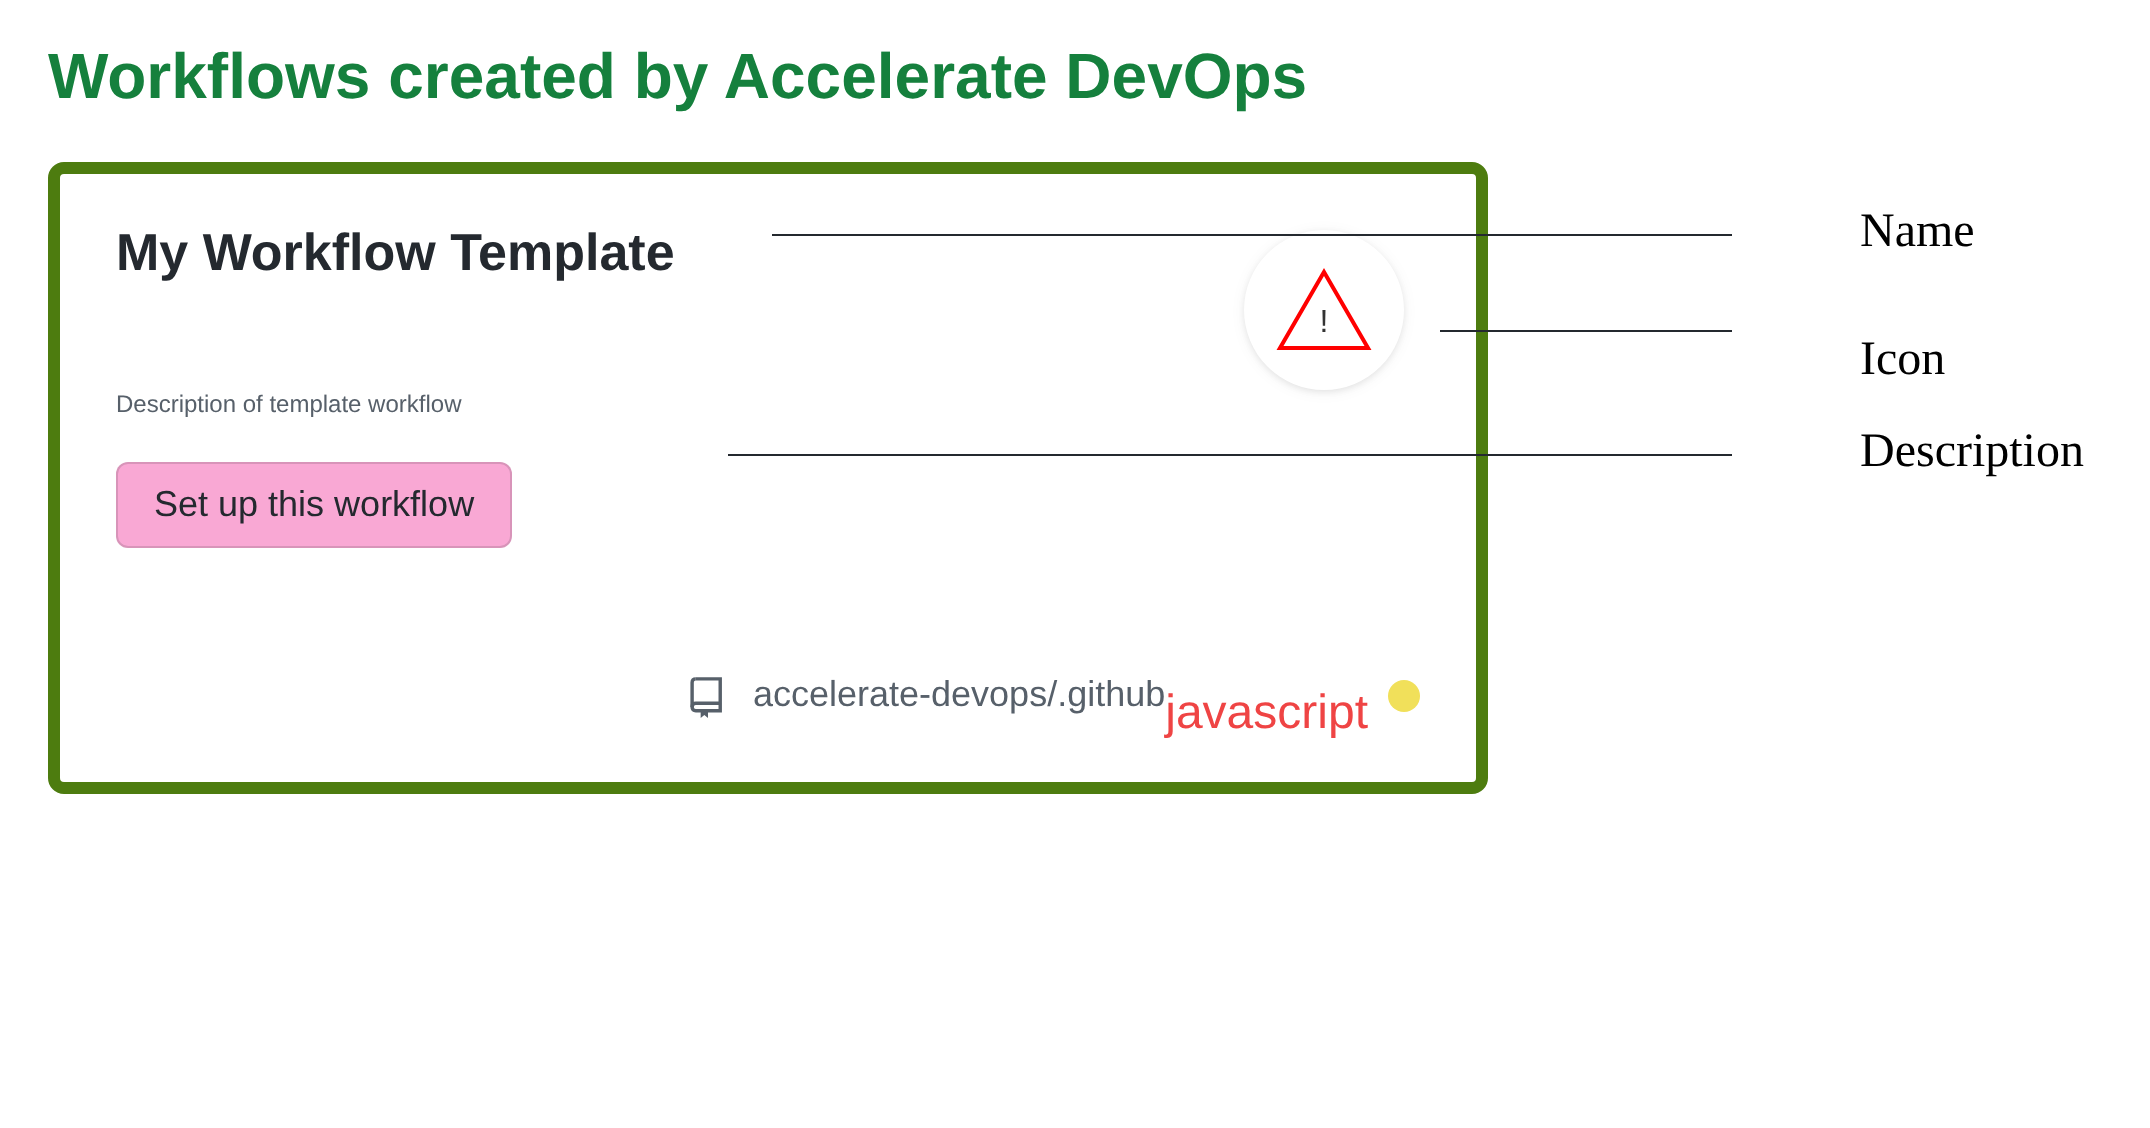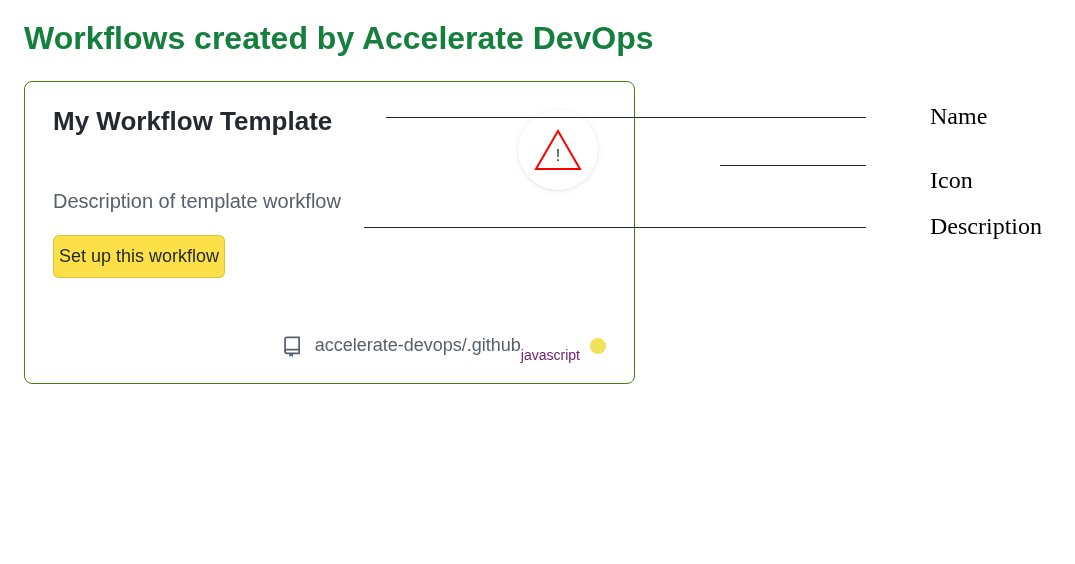--- a/index.html
+++ b/index.html
@@ -19,24 +19,24 @@
       font-weight: 600;
       color: #15803d;
       margin-bottom: 24px;
     }
     .content-wrapper {
       position: relative;
       display: flex;
       align-items: flex-start;
     }
     .workflow-card {
-      border: 1px solid #4d7c0f;
+      border: 6px solid #4d7c0f;
       border-radius: 8px;
       padding: 24px 28px 20px 28px;
-      width: 611px;
+      width: 720px;
       position: relative;
       background: #ffffff;
     }
     .card-header {
       display: flex;
       justify-content: space-between;
       align-items: flex-start;
     }
     .header-left {
       flex: 1;
@@ -82,32 +82,32 @@
       justify-content: center;
       position: relative;
       margin-right: 8px;
       margin-top: 4px;
     }
     .warning-triangle {
       width: 48px;
       height: 42px;
     }
     .description {
-      font-size: 20px;
+      font-size: 12px;
       color: #57606a;
       margin-bottom: 22px;
     }
     .setup-button {
       font-size: 18px;
       font-weight: 500;
       color: #24292f;
-      background: #fde047;
+      background: #f9a8d4;
       border: 1px solid rgba(27,31,36,0.15);
       border-radius: 6px;
-      padding: 10px 5px;
+      padding: 10px 18px;
       cursor: pointer;
       margin-bottom: 44px;
     }
     .card-footer {
       display: flex;
       justify-content: flex-end;
       align-items: center;
       padding-top: 6px;
     }
     .repo-info {
@@ -122,22 +122,22 @@
     .repo-name {
       font-size: 18px;
       color: #57606a;
     }
     .lang-info {
       display: flex;
       align-items: center;
       gap: 10px;
     }
     .lang-name {
-      font-size: 14px;
-      color: #701a75;
+      font-size: 24px;
+      color: #ef4444;
       margin-top: 19px;
     }
     .lang-dot {
       width: 16px;
       height: 16px;
       border-radius: 50%;
       background: #f1e05a;
     }
     
     .annotations {

